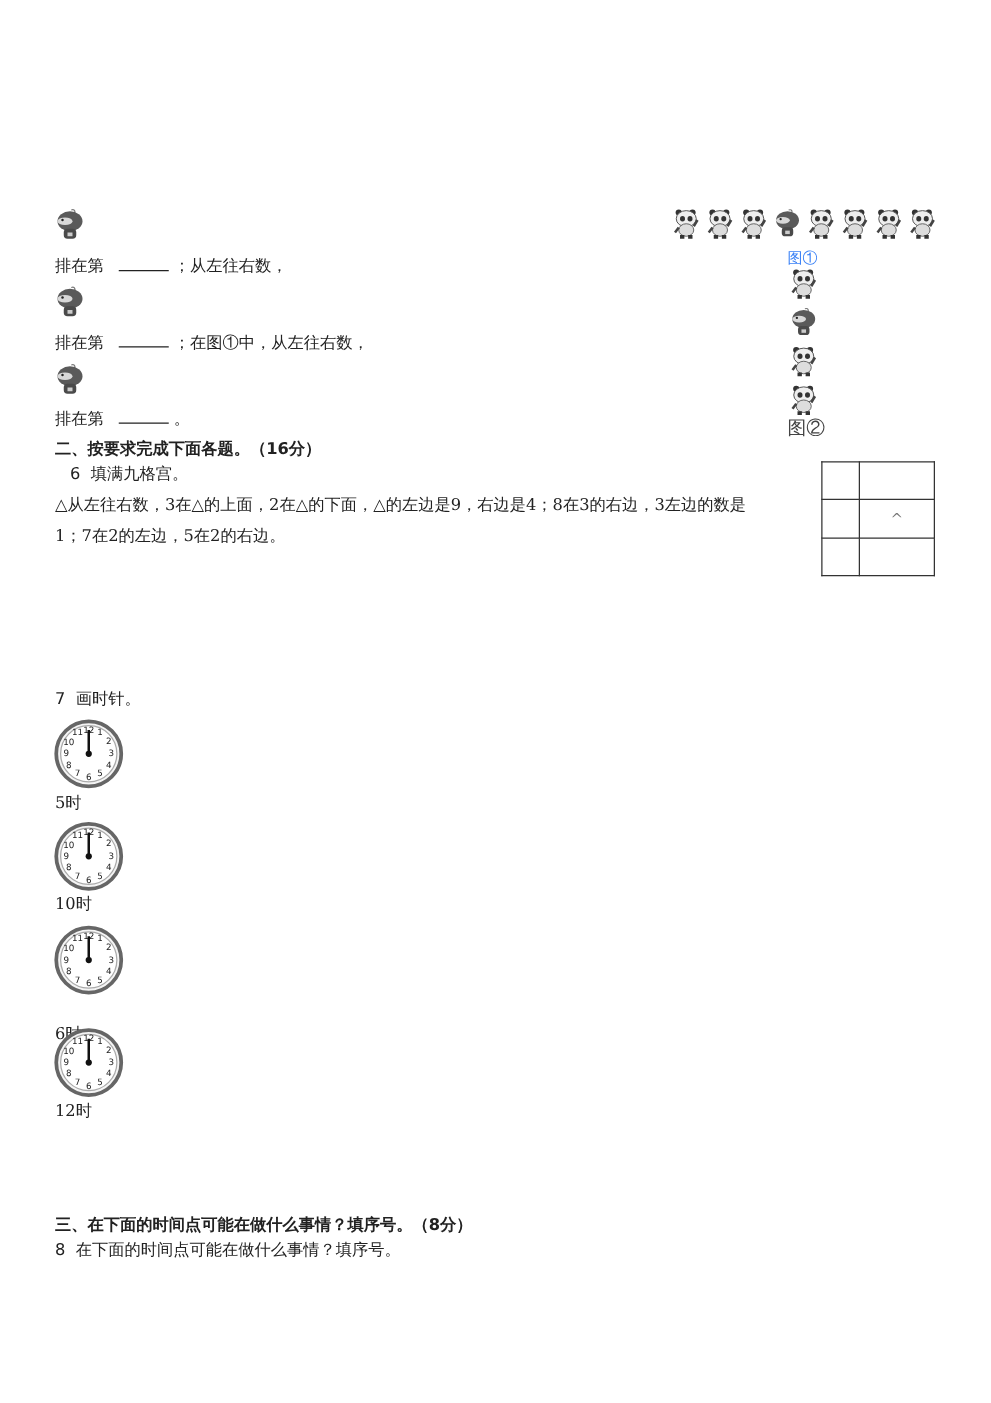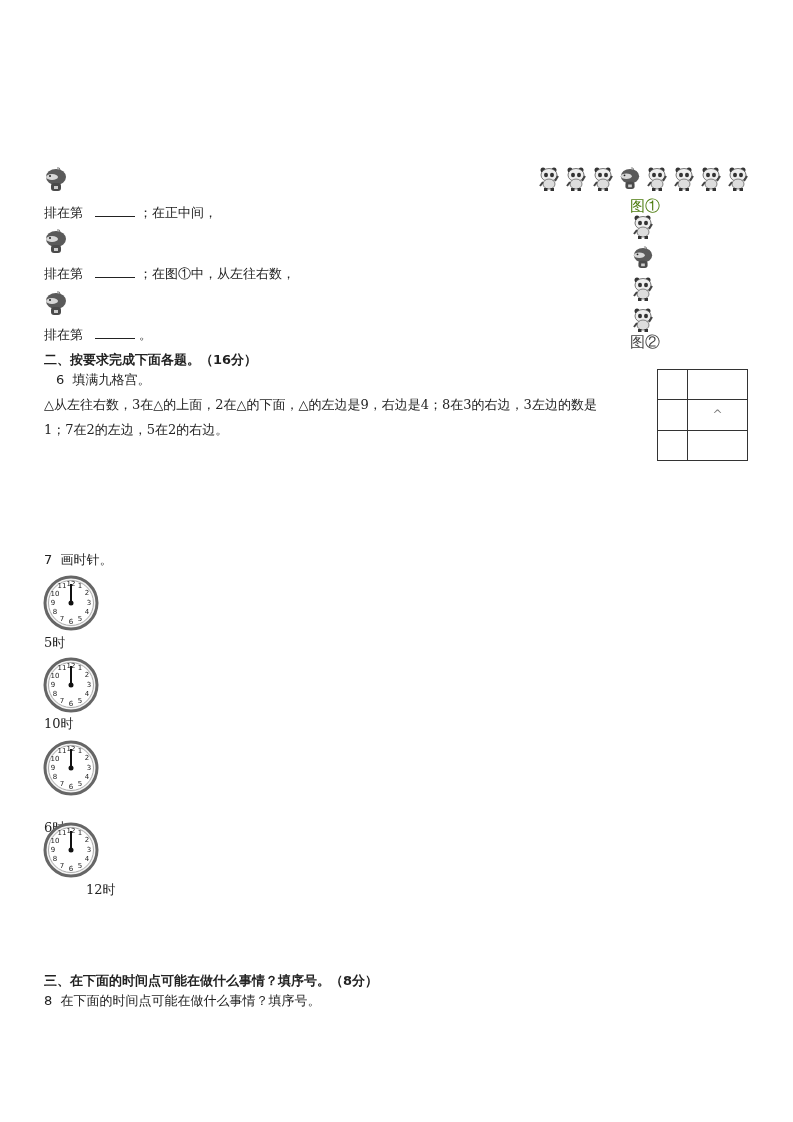--- a/index.html
+++ b/index.html
@@ -72,21 +72,21 @@
     </symbol>
   </defs>
 </svg>
 
 <div class="abs" style="left:44px; top:166px;">
   <svg class="mouse">
       <use href="#sym-mouse"></use>
     </svg>
 </div>
 <div class="abs txt" style="left:44px; top:204px;">
-  <span>排在第</span><span class="blank"></span><span>；在正中间，</span>
+  <span>排在第</span><span class="blank"></span><span>；从左往右数，</span>
 </div>
 
 <div class="abs" style="left:44px; top:228px;">
   <svg class="mouse">
       <use href="#sym-mouse"></use>
     </svg>
 </div>
 <div class="abs txt" style="left:44px; top:265px;">
   <span>排在第</span><span class="blank"></span><span>；在图①中，从左往右数，</span>
 </div>
@@ -119,21 +119,21 @@
   <svg class="panda">
       <use href="#sym-panda"></use>
     </svg>
   <svg class="panda">
       <use href="#sym-panda"></use>
     </svg>
   <svg class="panda">
       <use href="#sym-panda"></use>
     </svg>
 </div>
-<div class="abs txt" style="left:630px; top:198px; font-size:15px; color:#4d7c0f;">图①</div>
+<div class="abs txt" style="left:630px; top:198px; font-size:12px; color:#3b82f6;">图①</div>
 
 <div class="abs" style="left:632px; top:214px; display:flex; flex-direction:column; gap:5px;">
   <svg class="panda">
       <use href="#sym-panda"></use>
     </svg>
   <svg class="panda">
       <use href="#sym-mouse"></use>
     </svg>
   <svg class="panda">
       <use href="#sym-panda"></use>
@@ -192,18 +192,18 @@
       <use href="#sym-clock"></use>
     </svg>
 </div>
 <div class="abs txt" style="left:44px; top:820px;">6时</div>
 
 <div class="abs" style="left:43px; top:822px;">
   <svg class="clock">
       <use href="#sym-clock"></use>
     </svg>
 </div>
-<div class="abs txt" style="left:44px; top:882px;margin-left:42px;">12时</div>
+<div class="abs txt" style="left:44px; top:882px;">12时</div>
 
 <div class="abs txt bold" style="left:44px; top:973px;">三、在下面的时间点可能在做什么事情？填序号。（8分）</div>
 <div class="abs txt" style="left:44px; top:993px;">
   <span class="sans">8</span>&nbsp;&nbsp;<span>在下面的时间点可能在做什么事情？填序号。</span>
 </div>
 
 </body></html>

